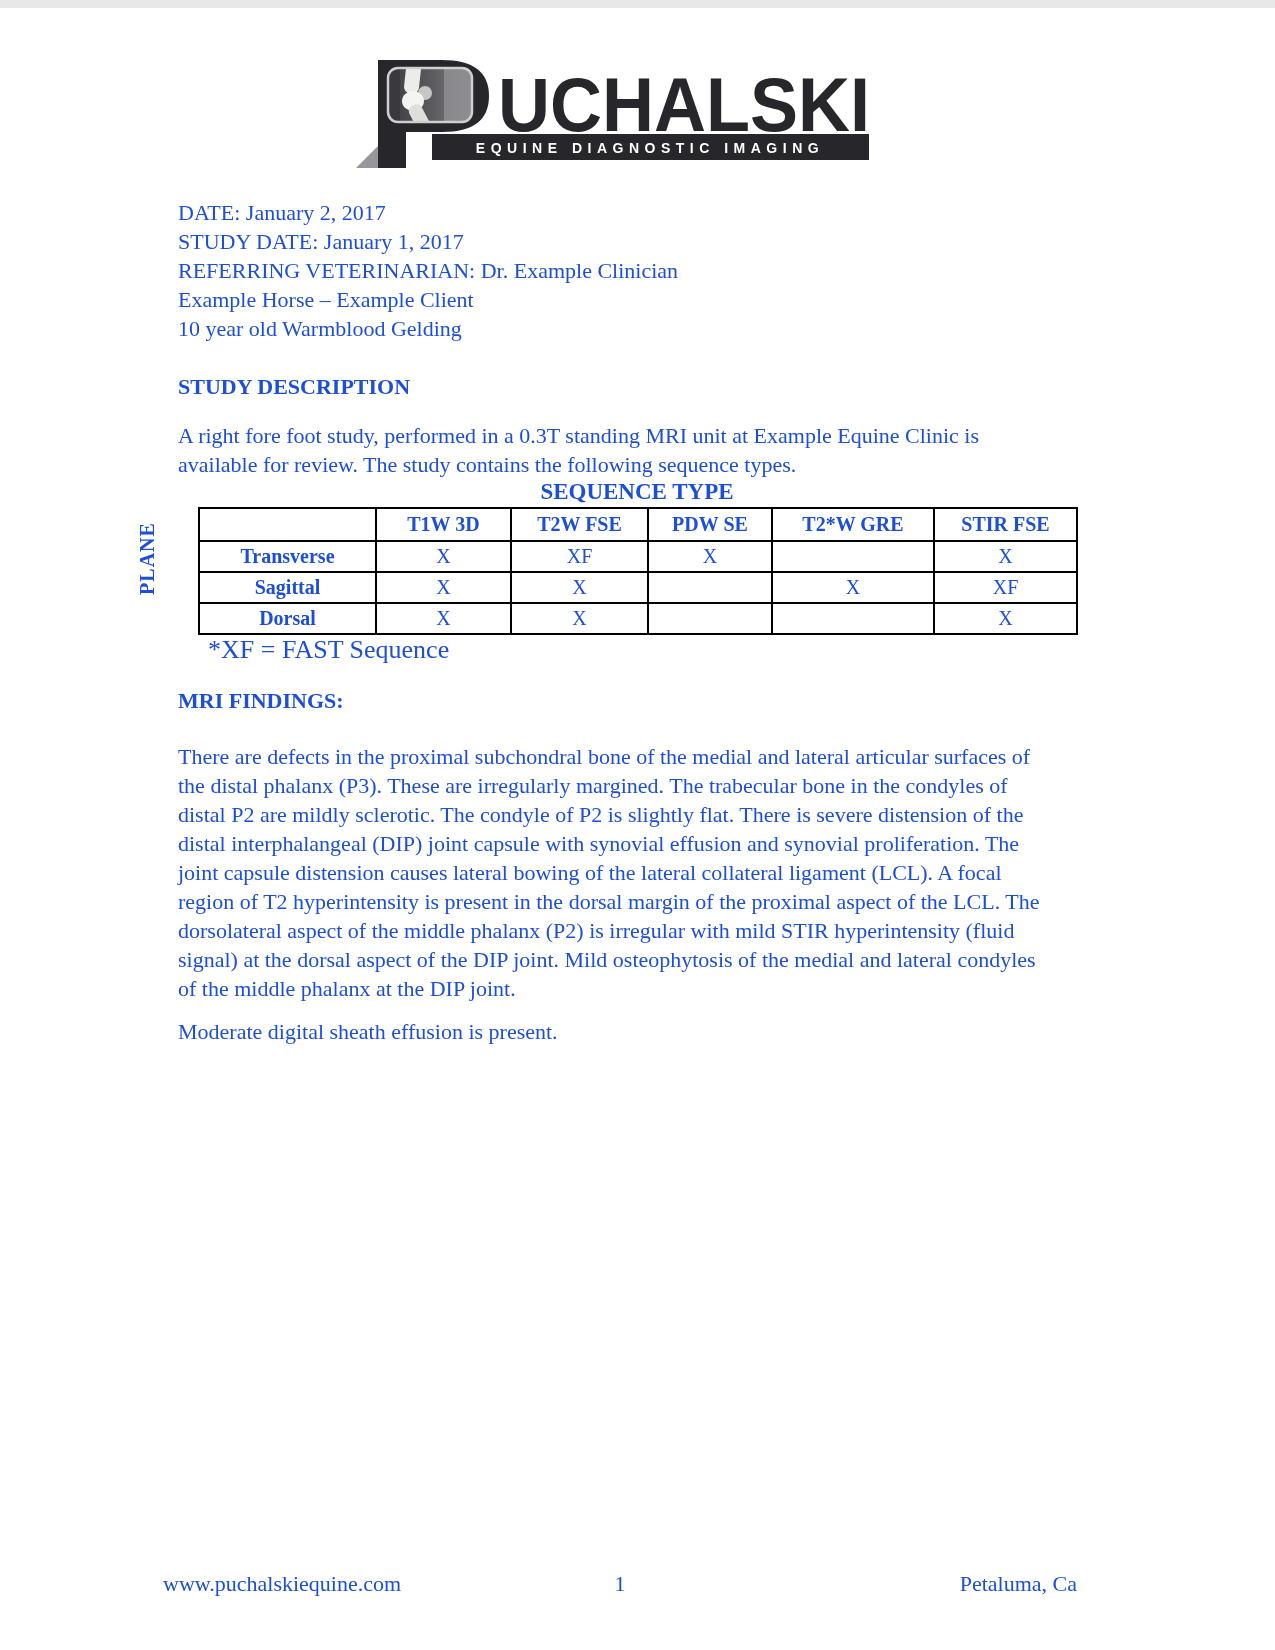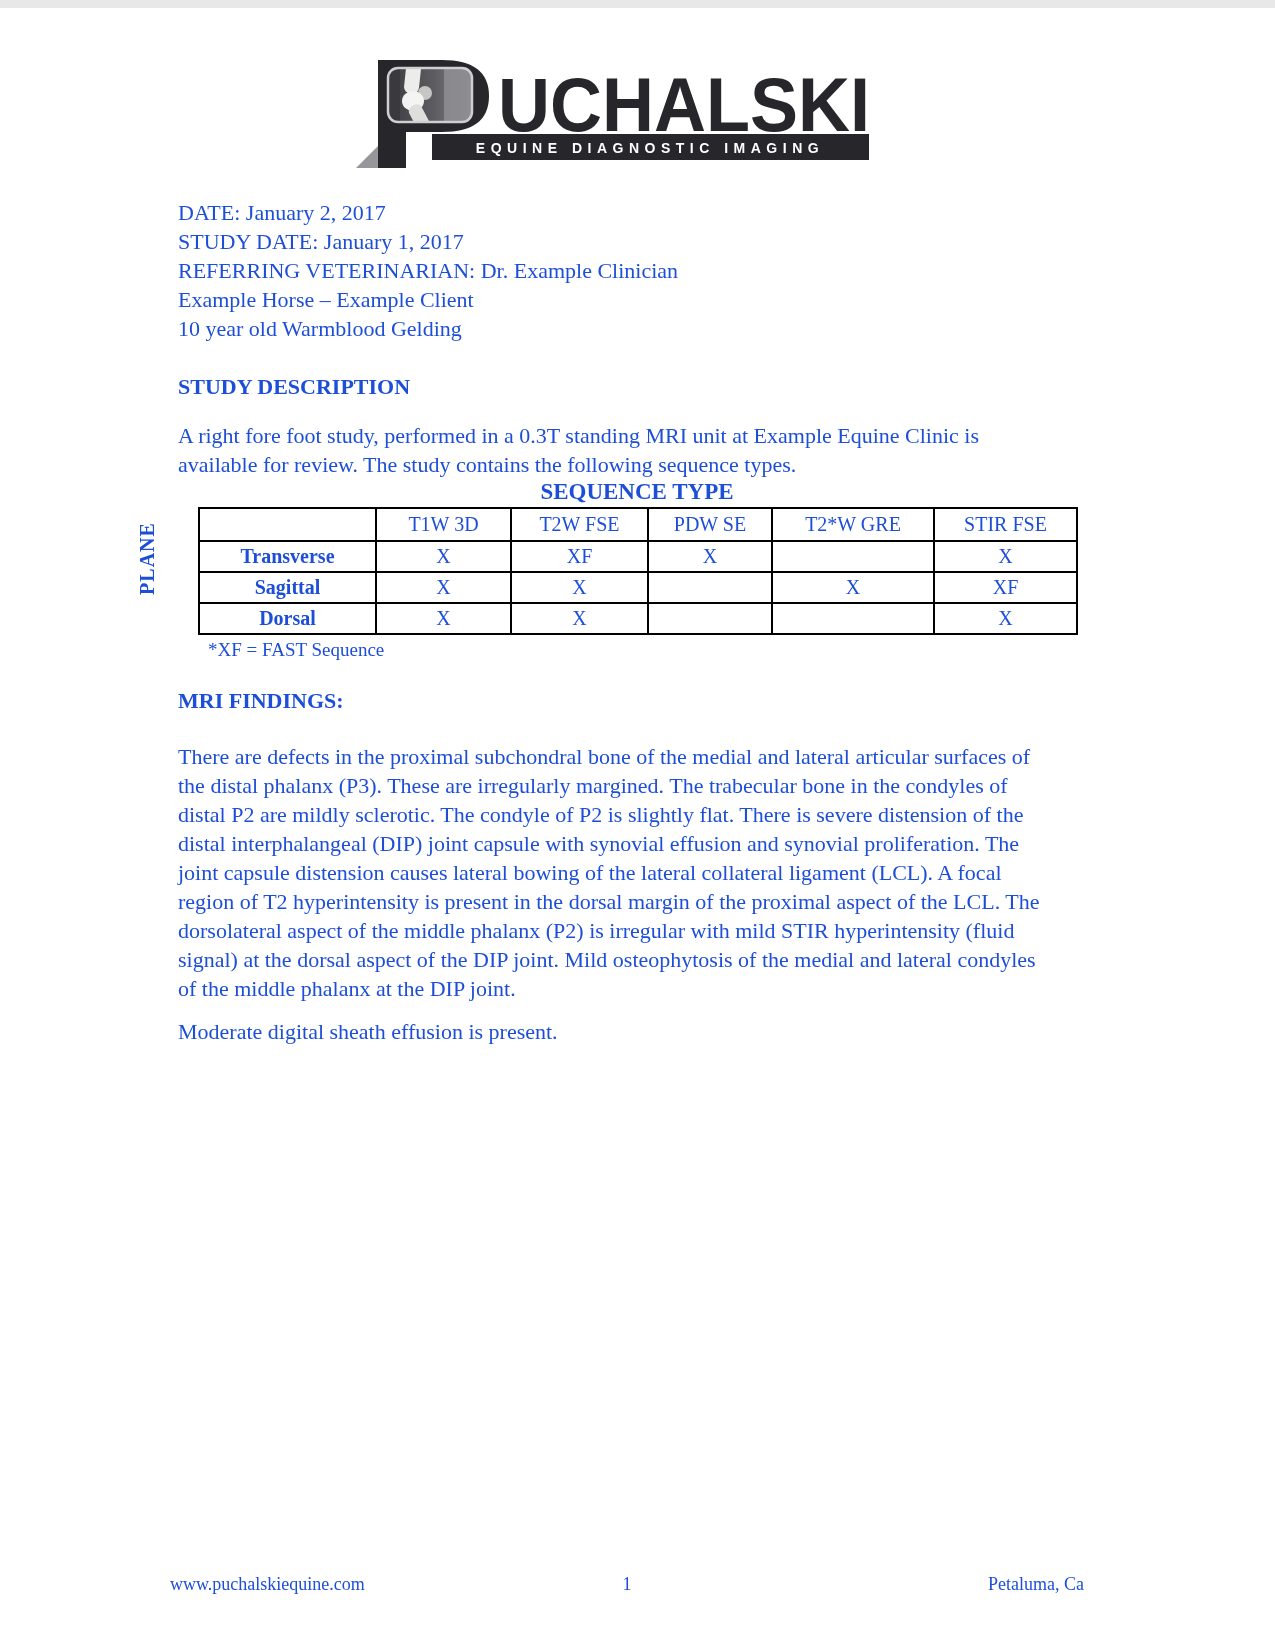--- a/index.html
+++ b/index.html
@@ -59,54 +59,54 @@
     margin-top:2px;
   }
   table.seq th, table.seq td{
     border:2px solid #000;
     text-align:center;
     vertical-align:middle;
     font-size:20px;
     padding:0;
     overflow:hidden;
   }
-  table.seq thead th{height:31px; font-weight:normal;border-radius:11px;}
+  table.seq thead th{height:31px; font-weight:bold;border-radius:11px;}
   table.seq tbody td{height:24px;}
   td.row-label{font-weight:bold;}
   .plane-label{
     position:absolute;
     left:-40px;
     top:37px;
     width:38px;
     height:84px;
     display:flex;
     align-items:center;
     justify-content:center;
   }
   .plane-label span{
     transform:rotate(-90deg);
     font-weight:bold;
     font-size:20px;
     letter-spacing:1px;
     white-space:nowrap;
   }
   .table-note{
-    font-size:19px;
+    font-size:26px;
     line-height:24px;
     margin:3px 0 0 10px;
   }
   
   .footer{
     position:absolute;
-    left:170px;
+    left:163px;
     top:1562px;
     width:914px;
     display:flex;
     align-items:baseline;
-    font-size:18px;
+    font-size:22px;
     line-height:28px;
   }
   .footer .f-left{flex:1; text-align:left;}
   .footer .f-center{flex:0 0 auto; text-align:center;}
   .footer .f-right{flex:1; text-align:right;}
 </style>
 </head>
 <body>
 
 <div class="page">

